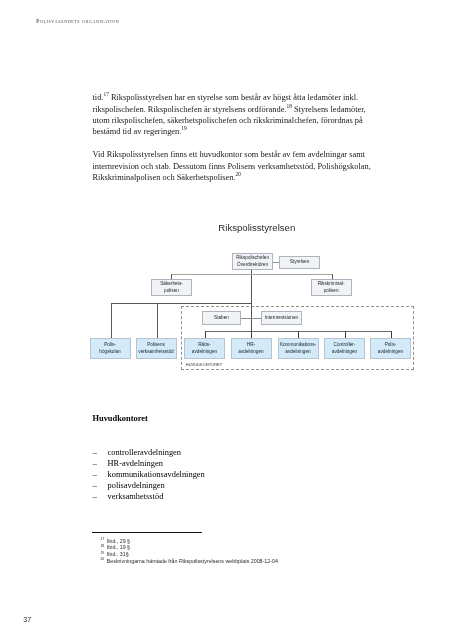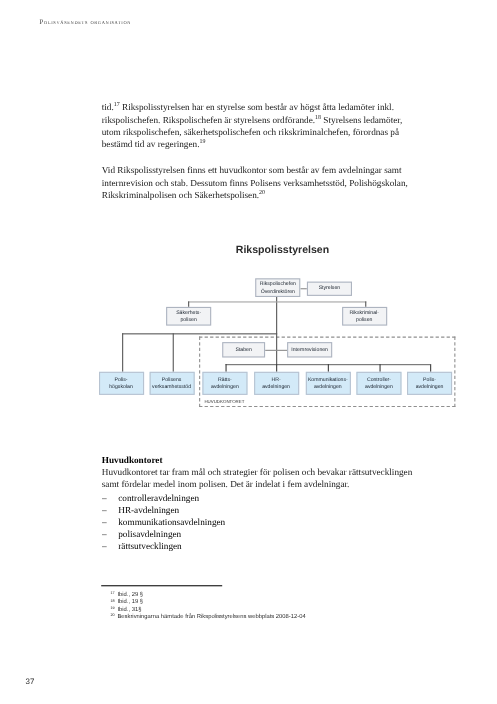--- a/index.html
+++ b/index.html
@@ -15,21 +15,21 @@
 
   .body-text{position:absolute;left:92.5px;width:282px;font-size:8.4px;
        line-height:11.2px;color:#181818;text-align:left;white-space:pre-line;
        -webkit-font-smoothing:antialiased;}
   .sup{font-size:5.4px;vertical-align:3.6px;line-height:0;}
 
   
   .chart{position:absolute;left:0;top:0;width:452px;height:640px;}
   .chart-title{position:absolute;left:166.8px;top:222px;width:180px;text-align:center;
        font-family:"Liberation Sans",sans-serif;font-size:9.6px;color:#2b2b2b;
-       letter-spacing:0.01px;font-weight:bold;}
+       letter-spacing:0.01px;}
 
   .box{position:absolute;box-sizing:border-box;font-family:"Liberation Sans",sans-serif;
        display:flex;align-items:center;justify-content:center;text-align:center;
        color:#18212c;white-space:pre-line;font-size:4.7px;line-height:6.5px;}
   .gbox{background:#f2f3f5;border:1.7px solid #adb4c0;}
   .bbox{background:#d3eaf8;border:1.6px solid #b7c3d1;}
 
   .ln{position:absolute;background:#3d3d3d;}
   .hl{height:1px;}
   .vl{width:1px;}
@@ -106,28 +106,26 @@
 avdelningen</div>
         <div class="box bbox" style="left: 324px; top: 338px; width: 41px; height: 21px;">Controller-
 avdelningen</div>
         <div class="box bbox" style="left: 370px; top: 338px; width: 41px; height: 21px;">Polis-
 avdelningen</div>
         <div class="hk-label" style="left: 185.8px; top: 363.2px;">HUVUDKONTORET</div>
       </div>
   </div>
 
   <div class="h3" style="top:412.5px">Huvudkontoret</div>
-  <div class="body-text" id="intro" style="top: 423.7px; white-space: pre;">Huvudkontoret tar fram mål och strategier för polisen och bevakar rättsutvecklingen
-samt fördelar medel inom polisen. Det är indelat i fem avdelningar.</div>
   <div class="list" id="list" style="top:446.8px">
       <div class="li"><span class="dash">–</span><span>controlleravdelningen</span></div>
       <div class="li"><span class="dash">–</span><span>HR-avdelningen</span></div>
       <div class="li"><span class="dash">–</span><span>kommunikationsavdelningen</span></div>
       <div class="li"><span class="dash">–</span><span>polisavdelningen</span></div>
-      <div class="li"><span class="dash">–</span><span>rättsutvecklingen</span></div>
+      <div class="li"><span class="dash">–</span><span>verksamhetsstöd</span></div>
     </div>
 
   <div class="fnrule" style="top:532.2px"></div>
   <div class="footnotes" id="footnotes" style="top:537.5px">
       <div class="fn"><span class="fnum">17</span><span>Ibid., 29 §</span></div>
       <div class="fn"><span class="fnum">18</span><span>Ibid., 19 §</span></div>
       <div class="fn"><span class="fnum">19</span><span>Ibid., 31§</span></div>
       <div class="fn"><span class="fnum">20</span><span>Beskrivningarna hämtade från Rikspolisstyrelsens webbplats 2008-12-04</span></div>
     </div>
 

